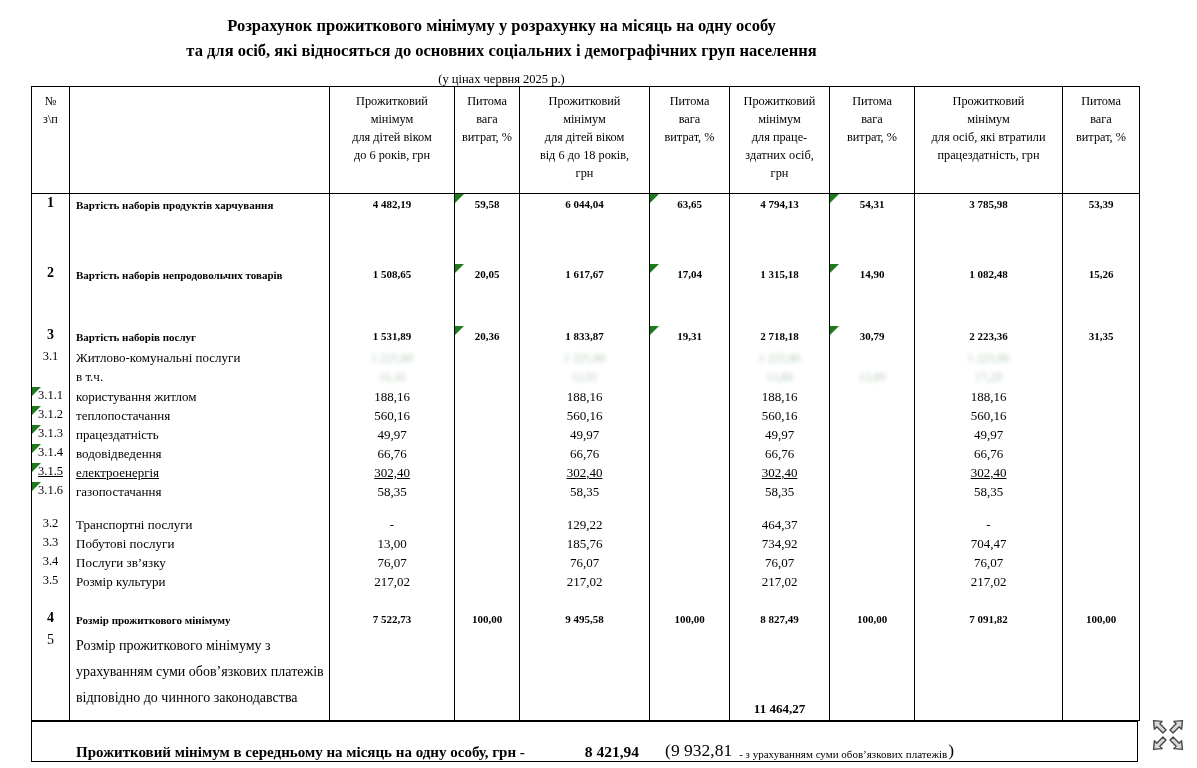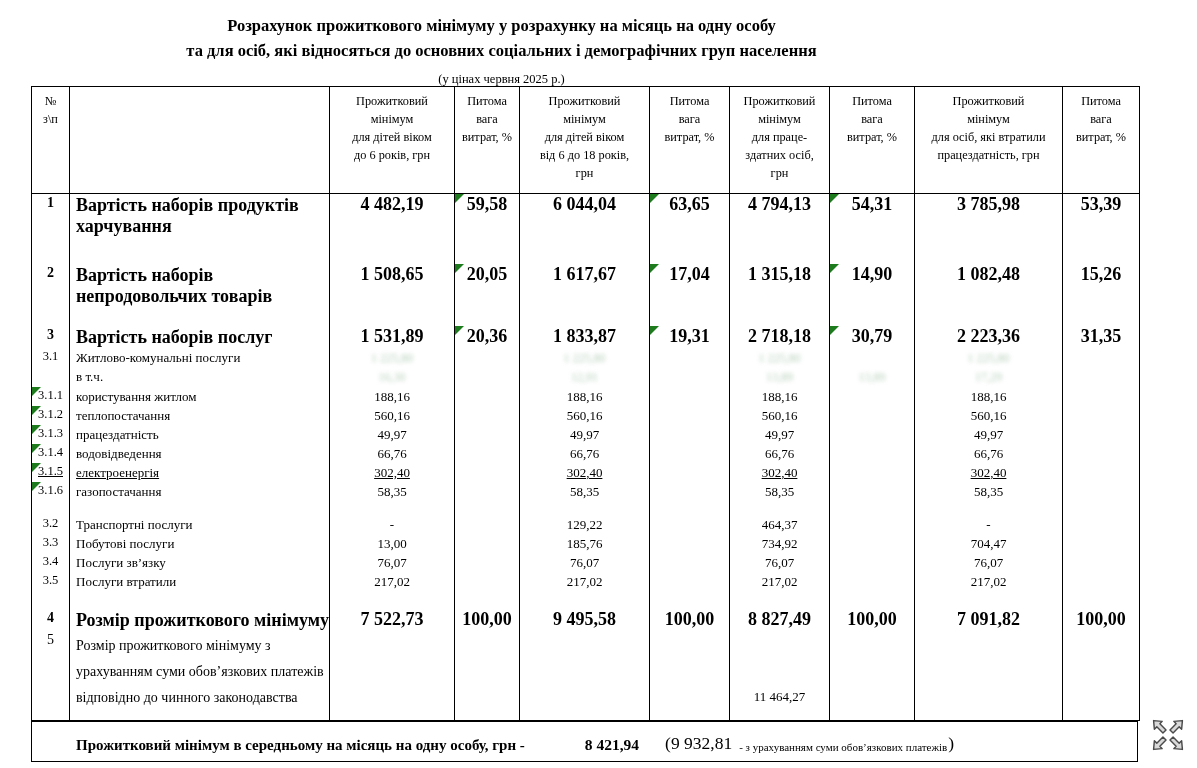--- a/index.html
+++ b/index.html
@@ -16,33 +16,33 @@
   table.main{border-collapse:collapse;table-layout:fixed;width:1108px;
     border:1.4px solid #000;}
   th,td{padding:0;margin:0;vertical-align:top;overflow:visible;}
   th{border:1px solid #000;font-weight:normal;font-size:12.3px;line-height:18px;
      text-align:center;padding-top:5px;white-space:pre-line;}
   td{border-left:1px solid #000;position:relative;font-size:13px;}
   td:first-child{border-left:none;}
   .c-num{text-align:center;font-size:12.5px;padding-top:1px;}
   .c-name{text-align:left;padding-left:6px;padding-top:1px;line-height:18px;}
   .c-val{text-align:center;padding-top:1px;line-height:18px;}
-  tr.major td{font-weight:bold;font-size:18px;}
+  tr.major td{font-weight:bold;font-size:11px;}
   tr.major .c-num{font-size:14px;}
   tr.major .c-name{line-height:21px;}
   tr.r5 td{font-weight:normal;font-size:14px;}
   tr.r5 .c-name{line-height:26px;padding-top:2px;}
-  tr.r5 .c-val{vertical-align:bottom;padding-bottom:14px;font-size:13px;}
+  tr.r5 .c-val{vertical-align:bottom;padding-bottom:2px;font-size:13px;font-weight:bold;}
   .flag{position:absolute;top:0;left:0;width:0;height:0;
     border-top:9px solid #1d7a1d;border-right:9px solid transparent;}
   .ghost{display:block;color:#9fbfa4;filter:blur(2px);opacity:.8;
     font-weight:normal;font-size:12px;}
   
   .summary{border:1.4px solid #000;border-top:1px solid #000;width:1106.6px;
-    height:41px;display:flex;align-items:flex-end;padding-bottom:7px;
+    height:41px;display:flex;align-items:flex-end;
     box-sizing:border-box;white-space:nowrap;}
   .sum-label{font-weight:bold;font-size:15px;margin-left:44px;}
   .sum-value{font-weight:bold;font-size:15.5px;margin-left:60px;}
   .sum-paren{font-size:17.5px;margin-left:26px;}
   .sum-note{font-size:11px;margin-left:7px;margin-right:1px;padding-bottom:1px;}
   .sum-close{font-size:17.5px;}
   
   .move-icon{position:absolute;left:1146px;top:712px;width:44px;height:46px;}
 </style>
 </head>
@@ -299,21 +299,21 @@
           <td class="c-val"></td>
           <td class="c-val">76,07</td>
           <td class="c-val"></td>
           <td class="c-val">76,07</td>
           <td class="c-val"></td>
           <td class="c-val">76,07</td>
           <td class="c-val"></td>
         </tr>
         <tr style="height: 18px;">
           <td class="c-num">3.5</td>
-          <td class="c-name">Послуги втратили</td>
+          <td class="c-name">Розмір культури</td>
           <td class="c-val">217,02</td>
           <td class="c-val"></td>
           <td class="c-val">217,02</td>
           <td class="c-val"></td>
           <td class="c-val">217,02</td>
           <td class="c-val"></td>
           <td class="c-val">217,02</td>
           <td class="c-val"></td>
         </tr>
         <tr style="height: 18px;">

